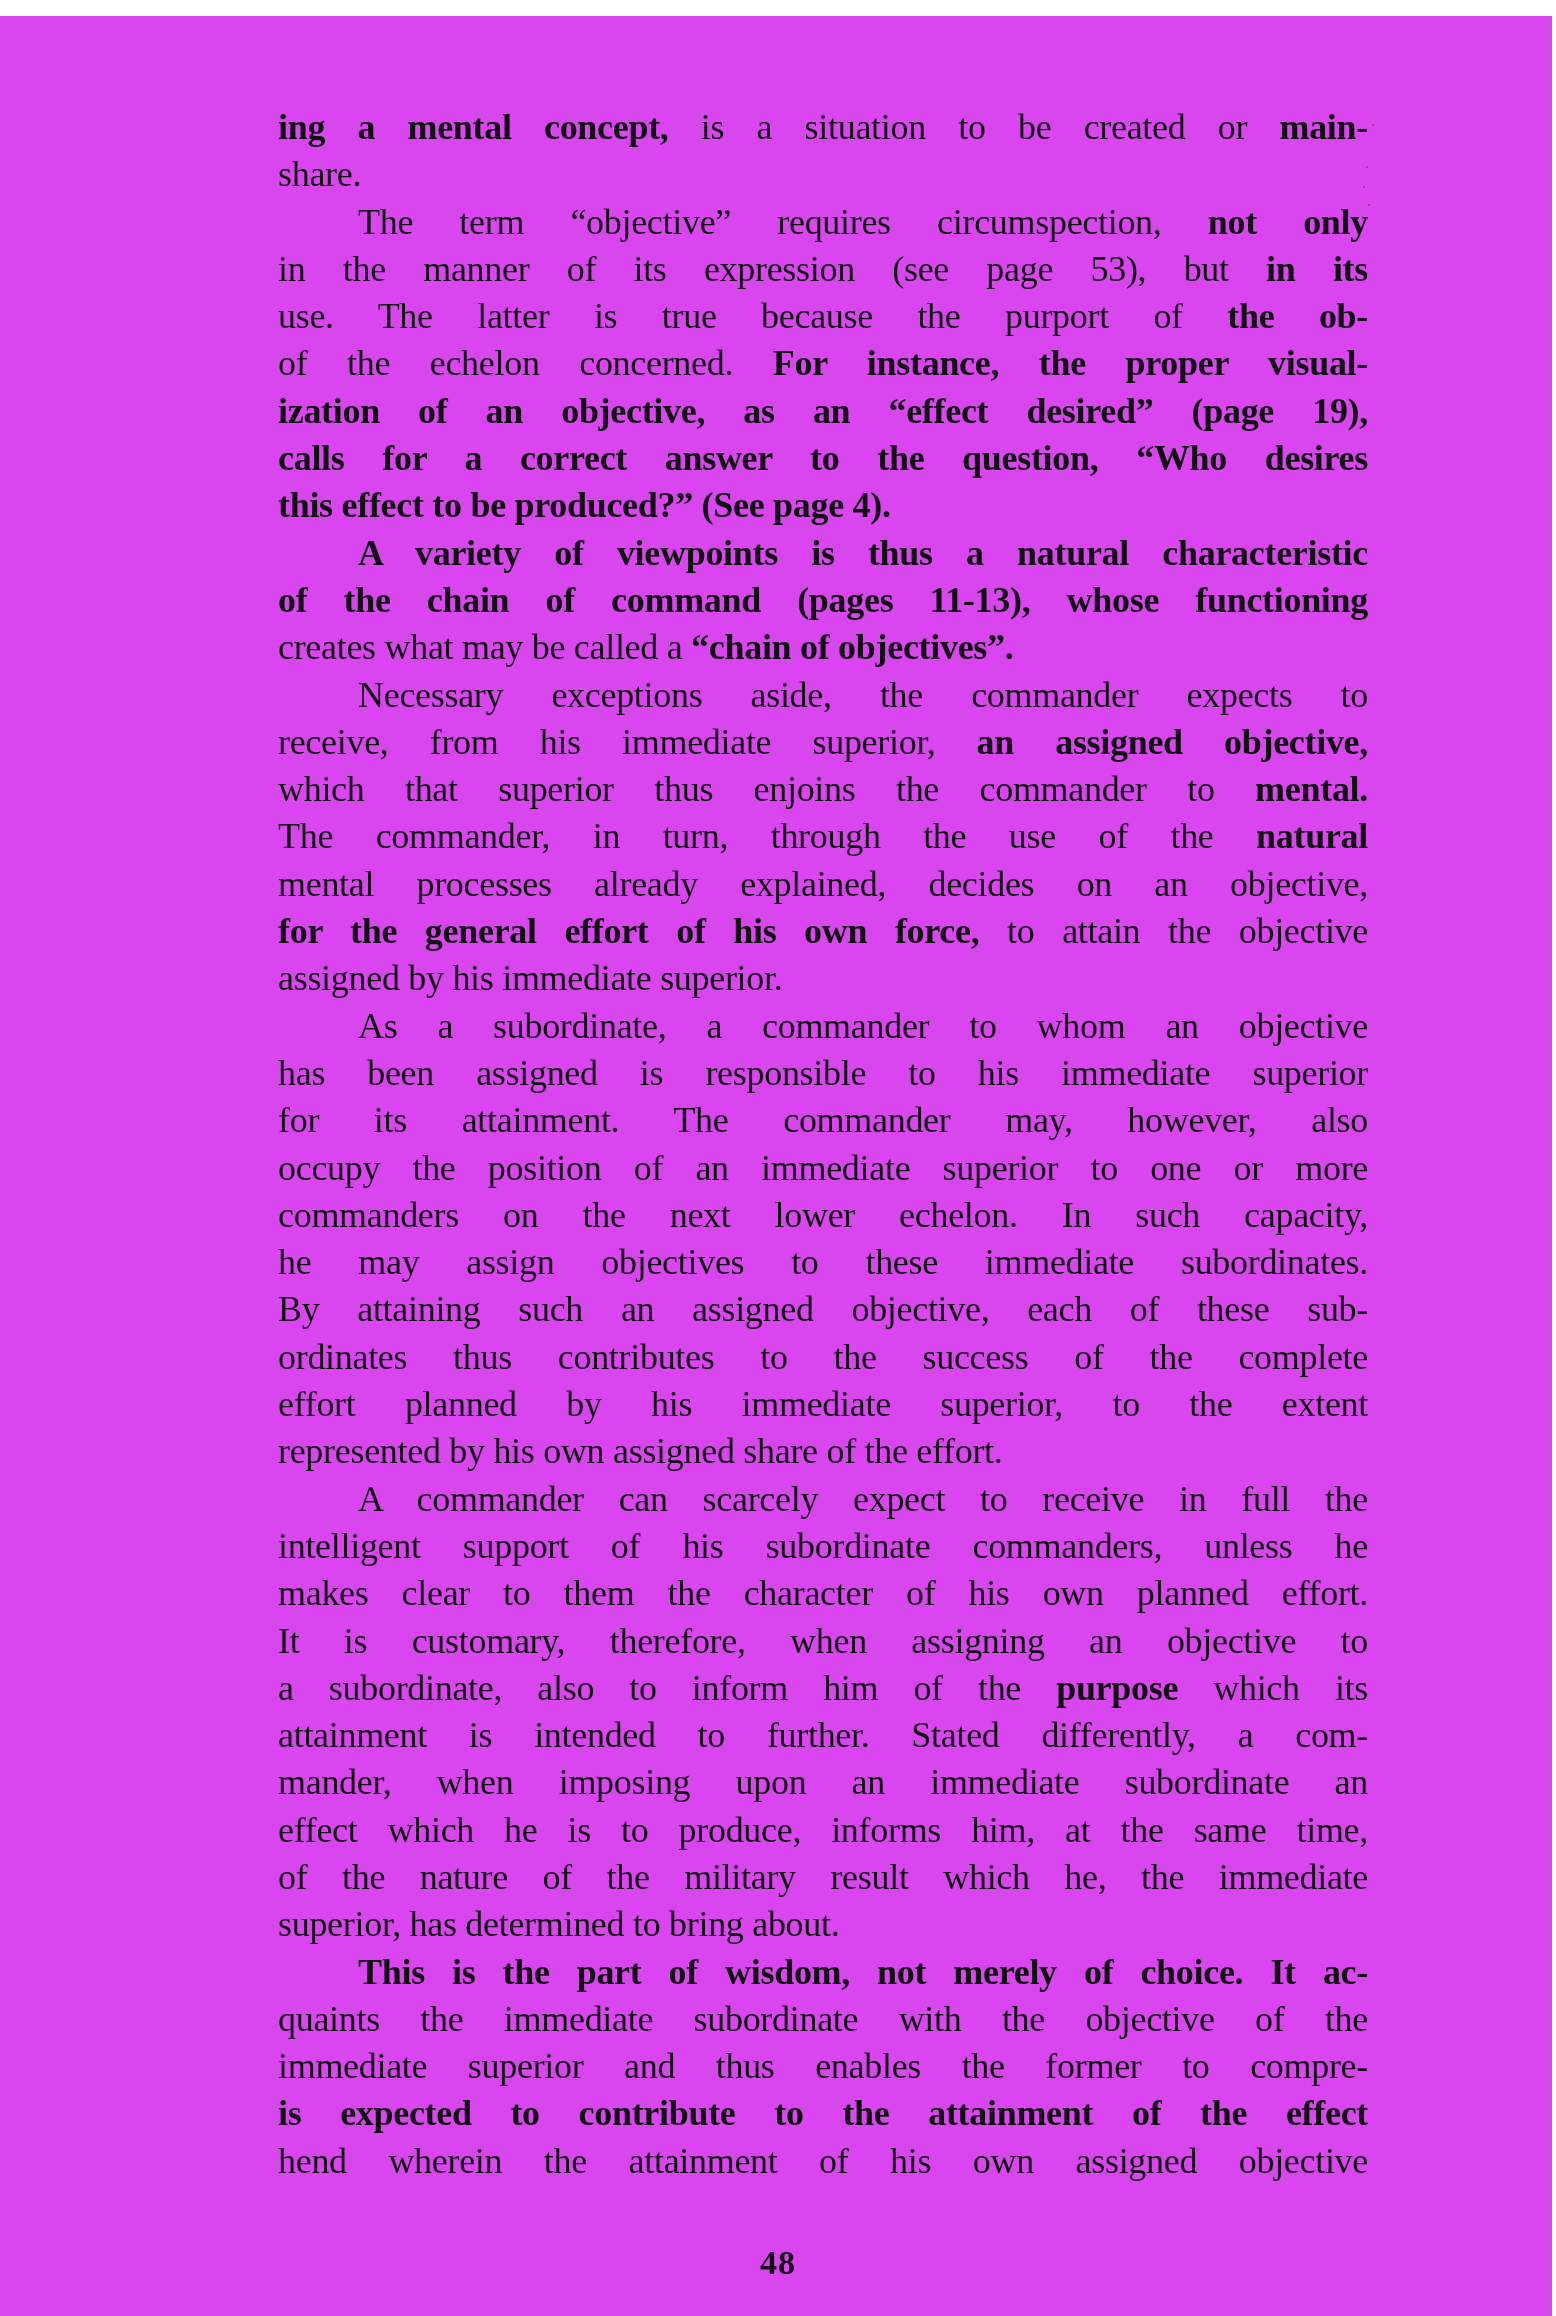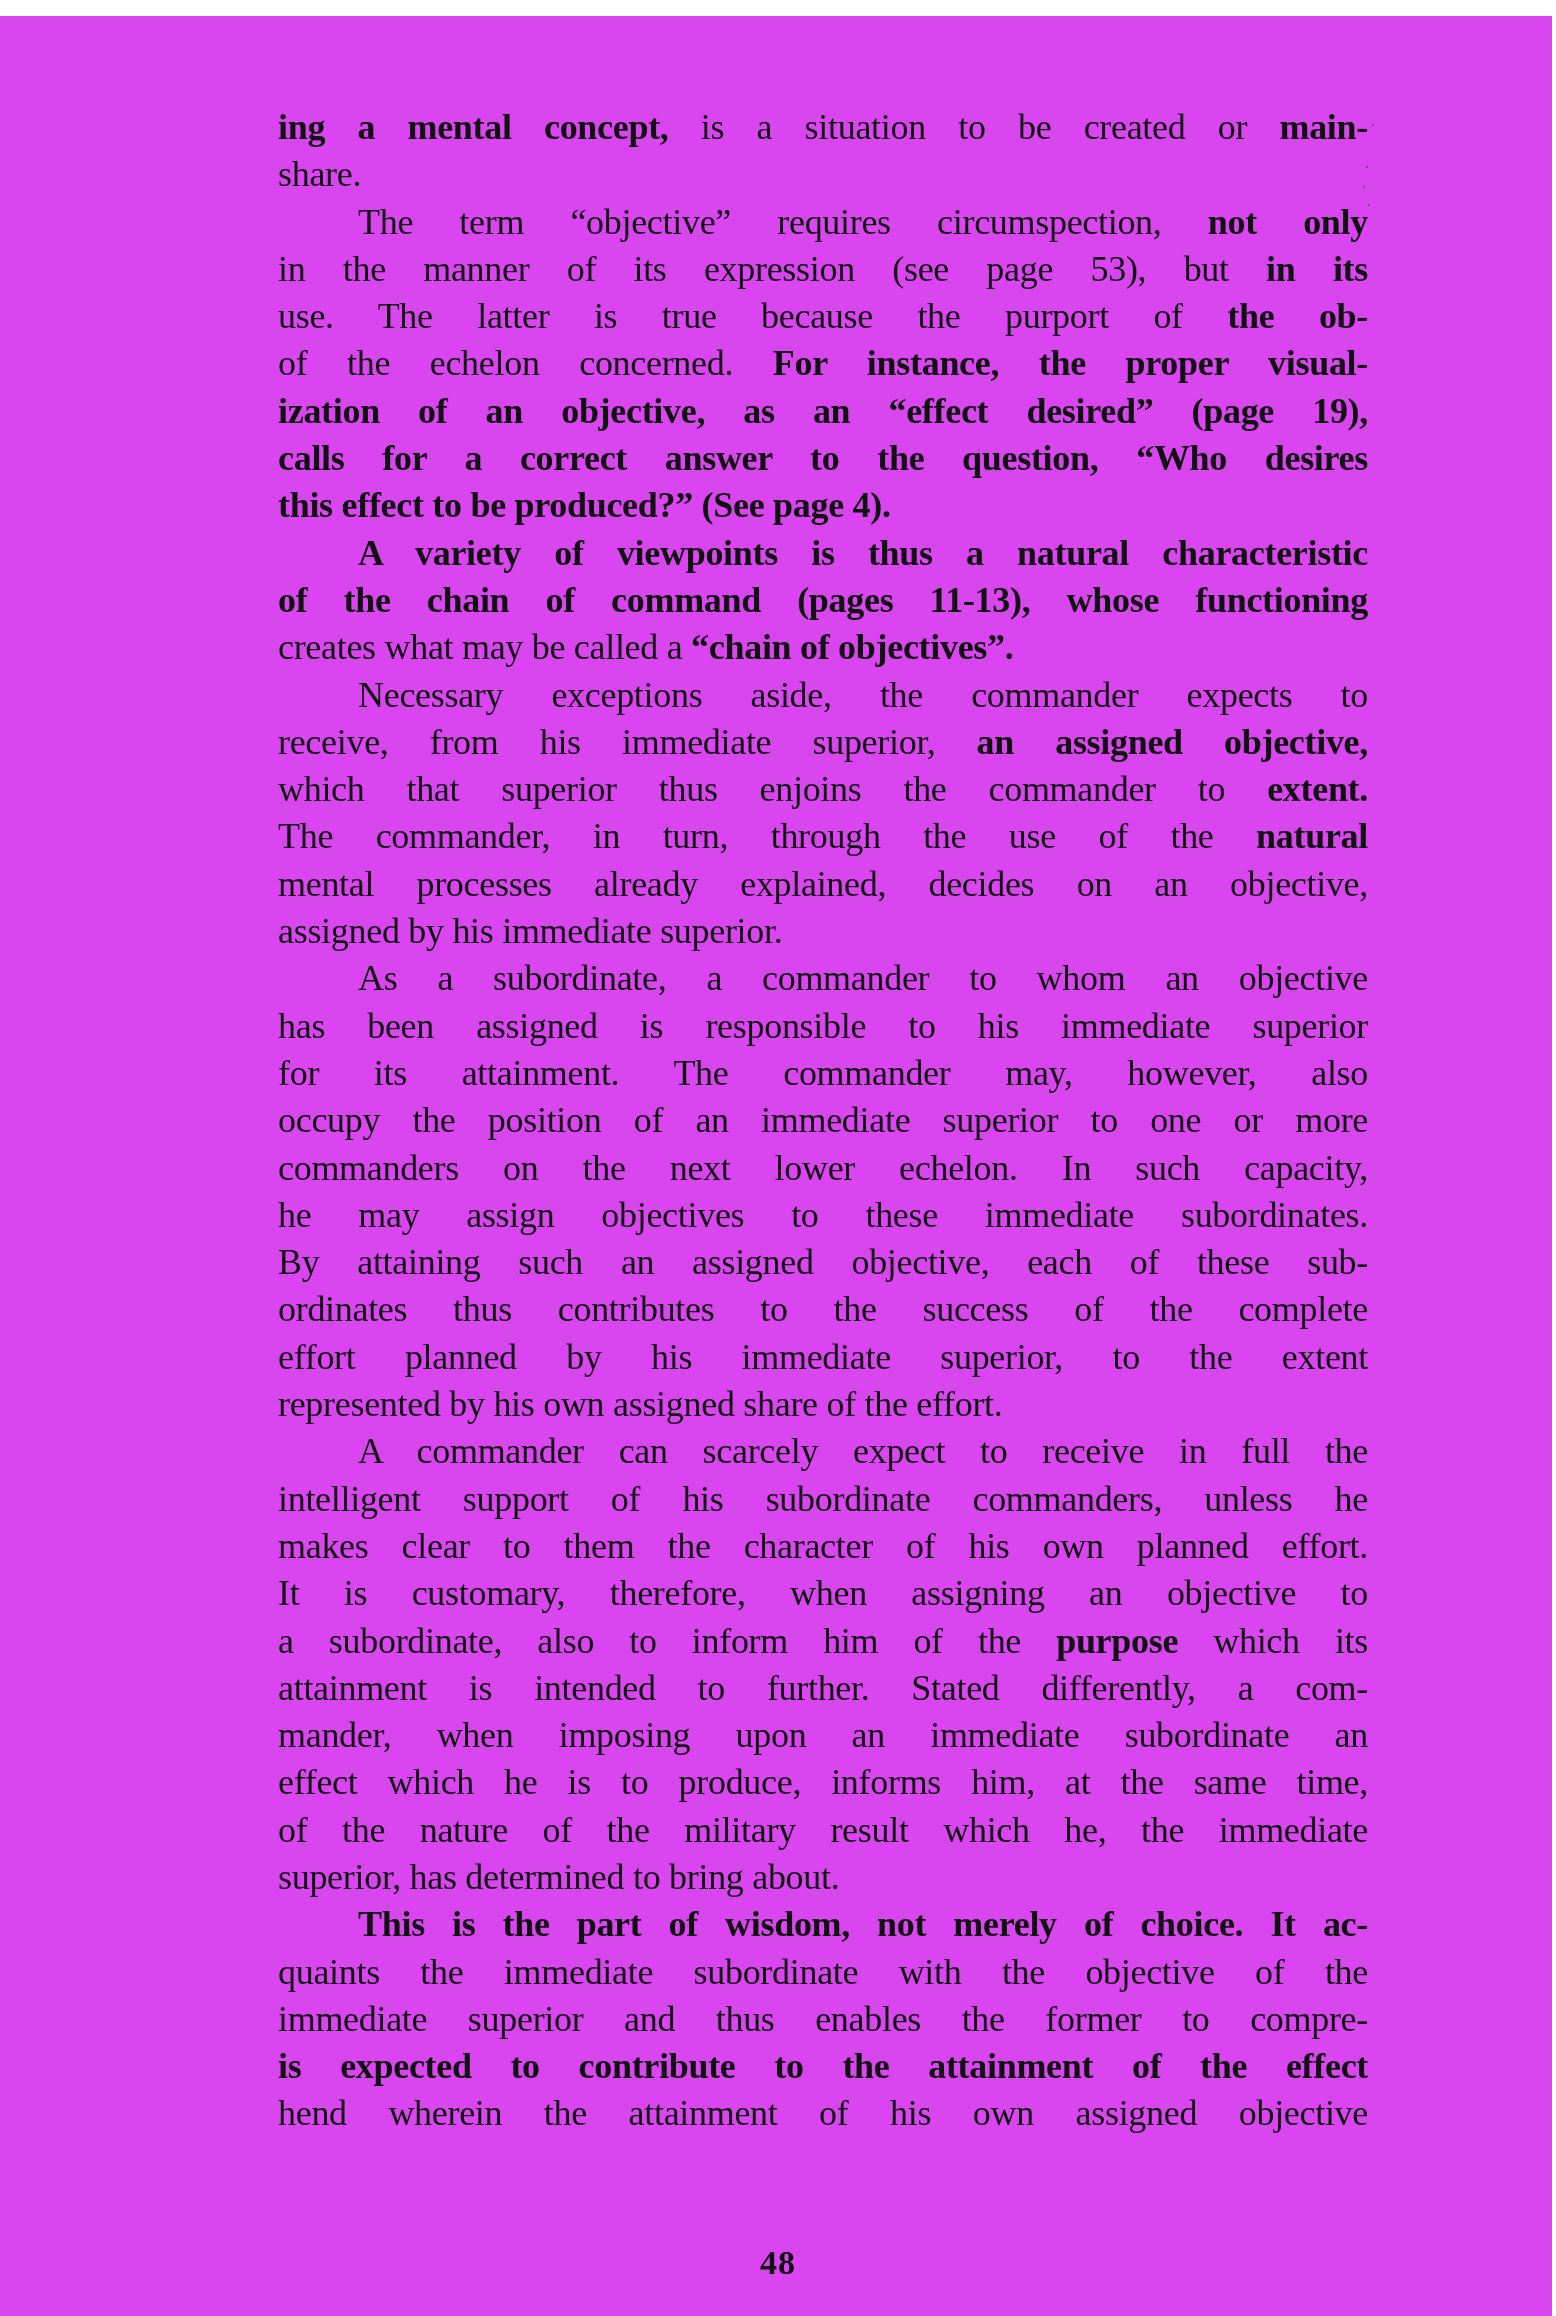--- a/index.html
+++ b/index.html
@@ -88,23 +88,24 @@
         <span class="line last"><span class="b">this effect to be produced?” (See page 4).</span></span>
       </div>
       <div>
         <span class="line indent"><span class="b">A variety of viewpoints is thus a natural characteristic</span></span>
         <span class="line"><span class="b">of the chain of command (pages 11-13), whose functioning</span></span>
         <span class="line last"><span>creates what may be called a </span><span class="b">“chain of objectives”.</span></span>
       </div>
       <div>
         <span class="line indent"><span>Necessary exceptions aside, the commander expects to</span></span>
         <span class="line"><span>receive, from his immediate superior, </span><span class="b">an assigned objective,</span></span>
-        <span class="line"><span>which that superior thus enjoins the commander to </span><span class="b">extent.</span></span>
+        <span class="line"><span>which that superior thus enjoins the commander to </span><span class="b">mental.</span></span>
         <span class="line"><span>The commander, in turn, through the use of the </span><span class="b">natural</span></span>
         <span class="line"><span>mental processes already explained, decides on an objective,</span></span>
+        <span class="line"><span class="b">for the general effort of his own force,</span><span> to attain the objective</span></span>
         <span class="line last"><span>assigned by his immediate superior.</span></span>
       </div>
       <div>
         <span class="line indent"><span>As a subordinate, a commander to whom an objective</span></span>
         <span class="line"><span>has been assigned is responsible to his immediate superior</span></span>
         <span class="line"><span>for its attainment. The commander may, however, also</span></span>
         <span class="line"><span>occupy the position of an immediate superior to one or more</span></span>
         <span class="line"><span>commanders on the next lower echelon. In such capacity,</span></span>
         <span class="line"><span>he may assign objectives to these immediate subordinates.</span></span>
         <span class="line"><span>By attaining such an assigned objective, each of these sub-</span></span>

